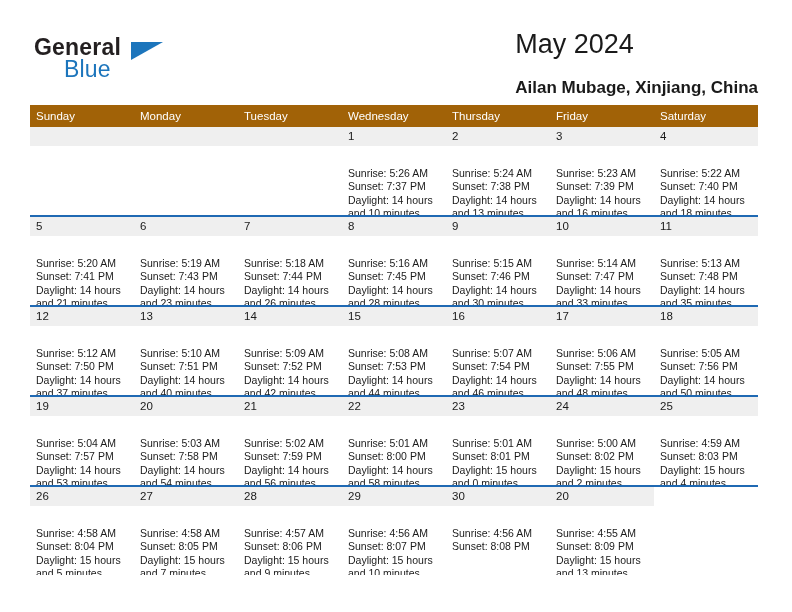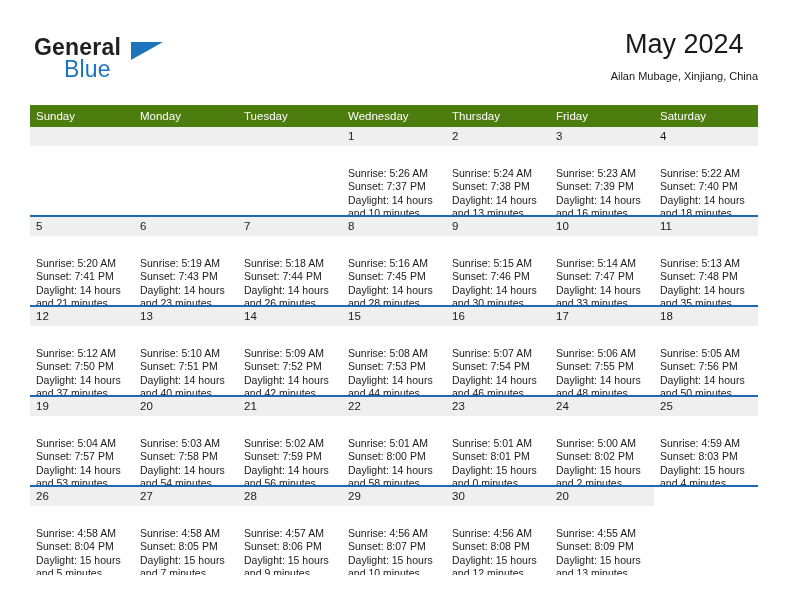--- a/index.html
+++ b/index.html
@@ -61,46 +61,47 @@
     width: 0;
     height: 0;
     border-left: 32px solid #1c75bc;
     border-bottom: 18px solid transparent;
   }
 
   .title-block {
     position: absolute;
     right: 0;
     top: 0;
-    text-align: center;
+    text-align: left;
   }
   .cal-title {
     font-size: 27px;
     color: #1a1a1a;
     line-height: 32px;
     white-space: nowrap;
   }
   .cal-subtitle {
-    margin-top: 8px;
-    font-size: 11px;
+    margin-top: 20px;
+    font-size: 17px;
     color: #1a1a1a;
     line-height: 16px;
     white-space: nowrap;
+    font-weight: bold;
   }
 
   
   .calendar {
     position: absolute;
     left: 30px;
     top: 105px;
     width: 728px;
   }
   .dow-row {
     display: flex;
-    background: #4d7c0f;
+    background: #a16207;
     height: 22px;
   }
   .dow {
     flex: 1 1 0;
     color: #ffffff;
     font-size: 11.5px;
     line-height: 22px;
     padding-left: 6px;
     box-sizing: border-box;
     white-space: nowrap;
@@ -427,21 +428,20 @@
               <div>Sunrise: 4:56 AM</div>
               <div>Sunset: 8:07 PM</div>
               <div class="daylight">Daylight: 15 hours and 10 minutes.</div>
             </div>
           </div>
           <div class="cell">
             <div class="daynum-bar">30</div>
             <div class="info">
               <div>Sunrise: 4:56 AM</div>
               <div>Sunset: 8:08 PM</div>
-              <div class="daylight">Daylight: 15 hours and 12 minutes.</div>
             </div>
           </div>
           <div class="cell">
             <div class="daynum-bar">20</div>
             <div class="info">
               <div>Sunrise: 4:55 AM</div>
               <div>Sunset: 8:09 PM</div>
               <div class="daylight">Daylight: 15 hours and 13 minutes.</div>
             </div>
           </div>

